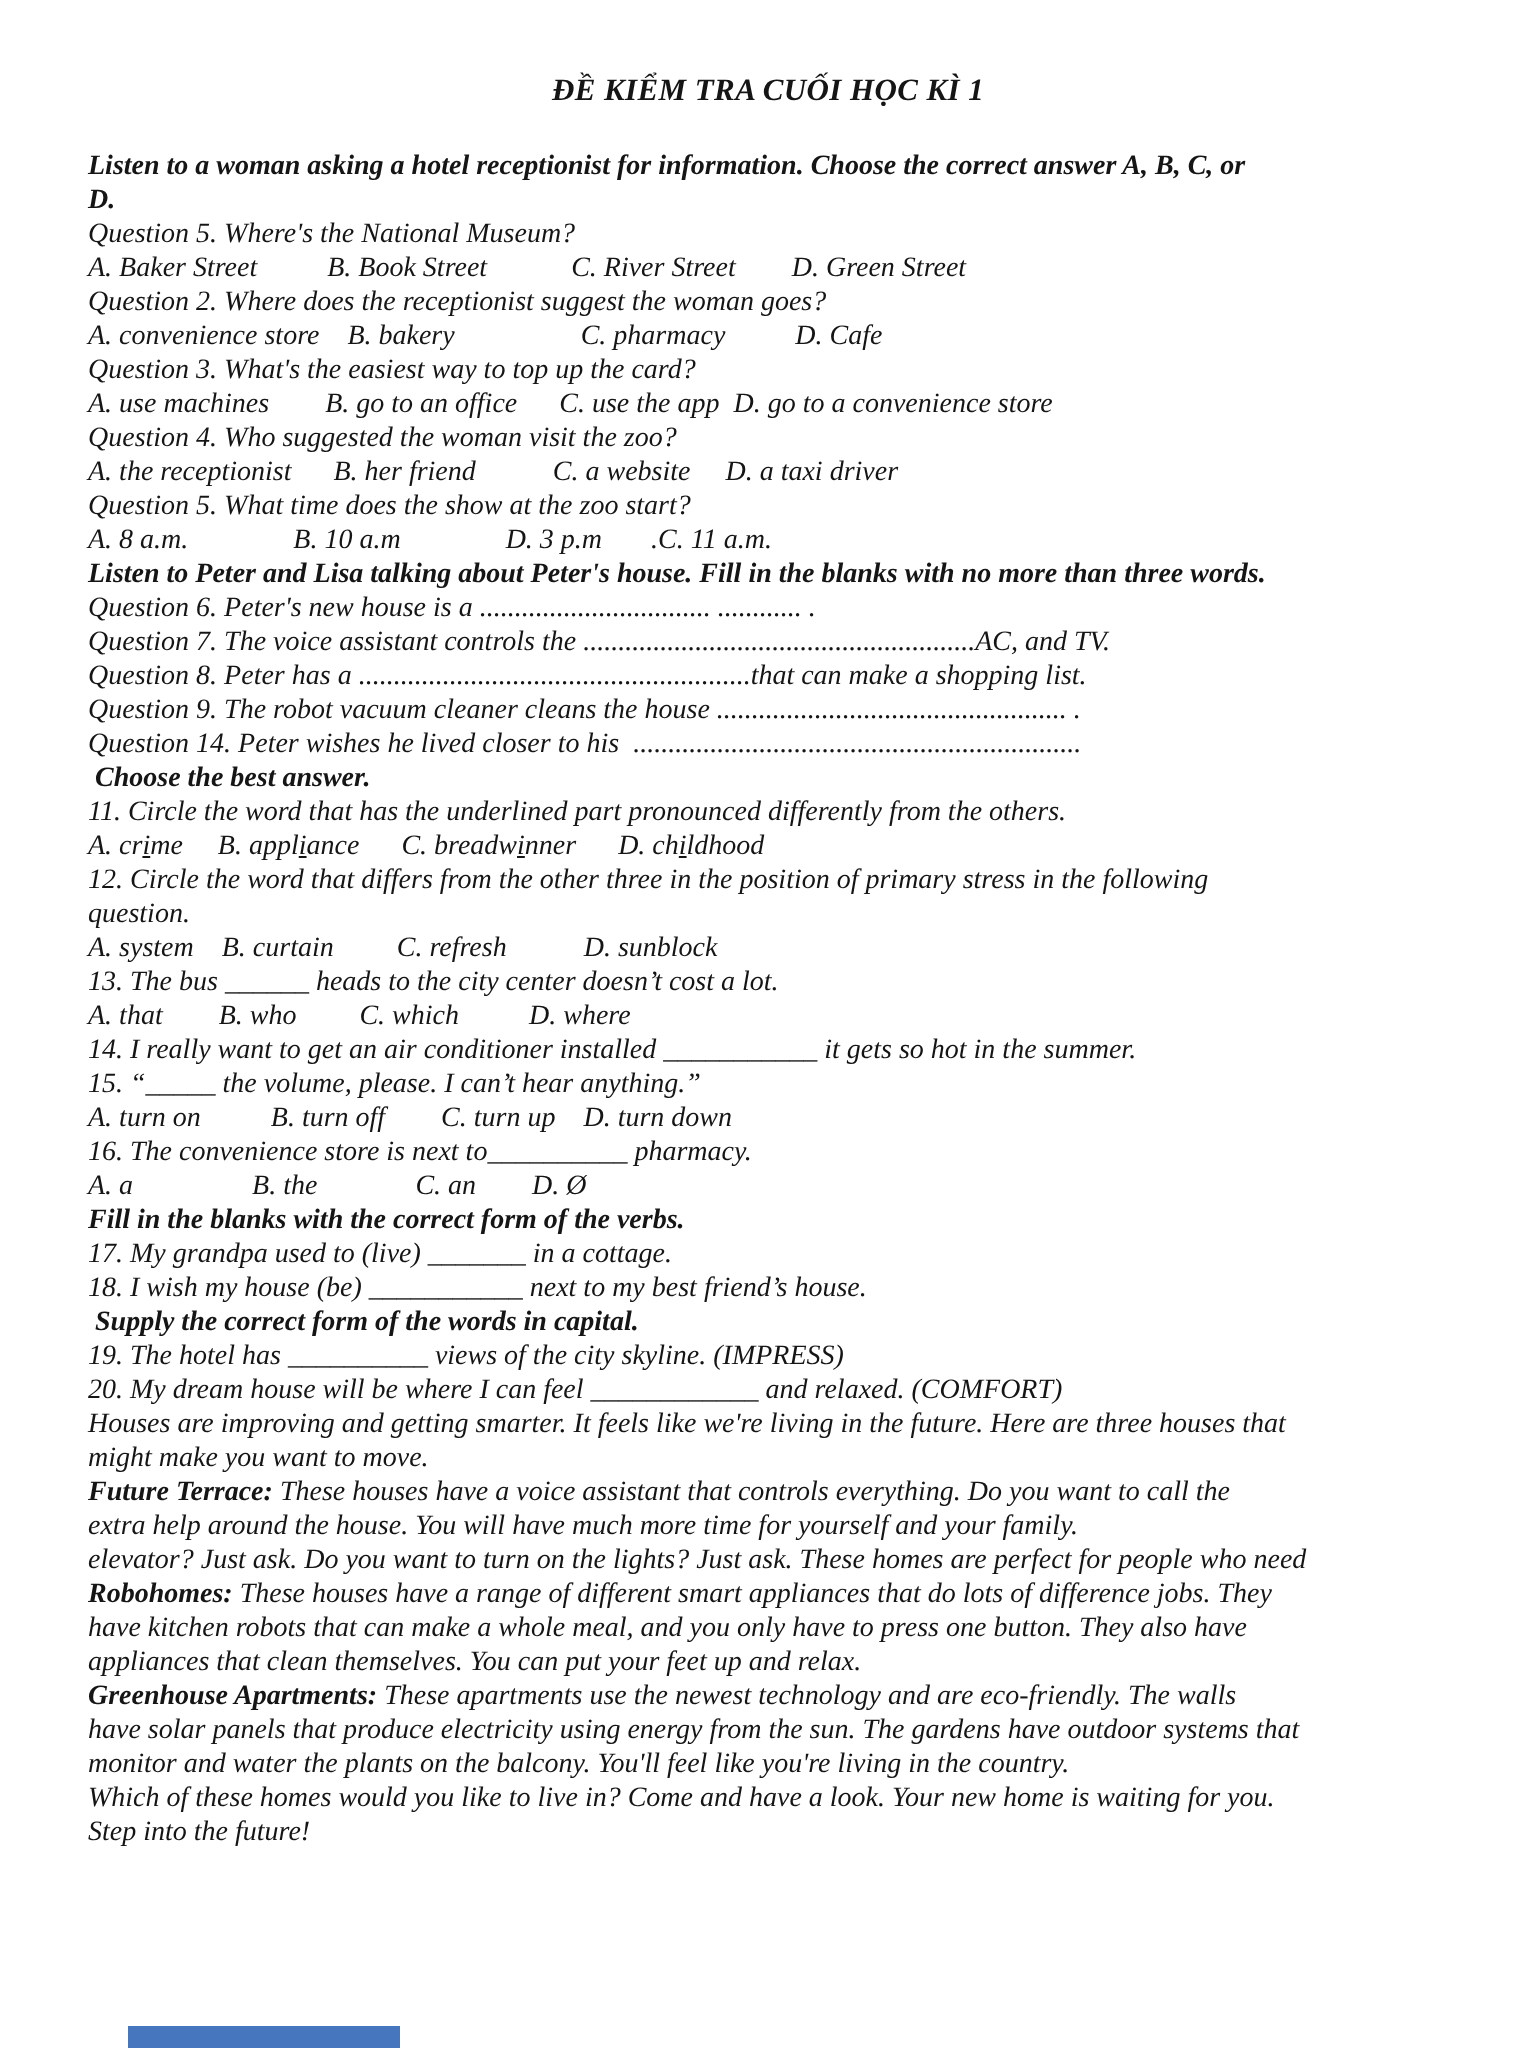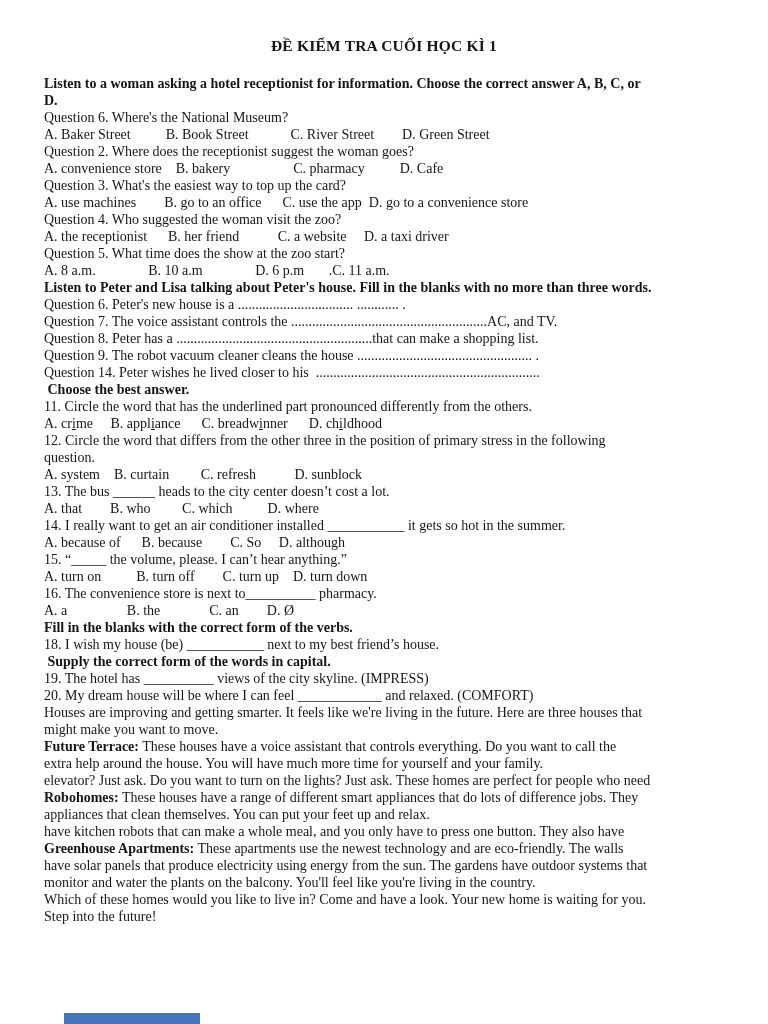--- a/index.html
+++ b/index.html
@@ -15,20 +15,21 @@
     font-family: "Liberation Serif", "DejaVu Serif", serif;
     font-size: 14px;
     line-height: 17px;
     color: #151515;
   }
   .page {
     position: absolute;
     inset: 0;
     padding: 0 44px 0 44px;
     box-sizing: border-box;
+    font-style: italic;
   }
   .title {
     margin: 0;
     padding-top: 37px;
     text-align: center;
     font-size: 15.5px;
     font-weight: bold;
     letter-spacing: 0.2px;
   }
   #doc-lines {
@@ -49,63 +50,63 @@
   }
 </style>
 </head>
 <body style="background: rgb(255, 255, 255); color: rgb(21, 21, 21);">
 
 <div class="page">
   <h1 class="title">ĐỀ KIỂM TRA CUỐI HỌC KÌ 1</h1>
   <div id="doc-lines">
       <div class="doc-line"><span class="seg-bold ">Listen to a woman asking a hotel receptionist for information. Choose the correct answer A, B, C, or</span></div>
       <div class="doc-line"><span class="seg-bold ">D.</span></div>
-      <div class="doc-line"><span class="">Question 6. Where's the National Museum?</span></div>
+      <div class="doc-line"><span class="">Question 5. Where's the National Museum?</span></div>
       <div class="doc-line"><span class="">A. Baker Street          B. Book Street            C. River Street        D. Green Street</span></div>
       <div class="doc-line"><span class="">Question 2. Where does the receptionist suggest the woman goes?</span></div>
       <div class="doc-line"><span class="">A. convenience store    B. bakery                  C. pharmacy          D. Cafe</span></div>
       <div class="doc-line"><span class="">Question 3. What's the easiest way to top up the card?</span></div>
       <div class="doc-line"><span class="">A. use machines        B. go to an office      C. use the app  D. go to a convenience store</span></div>
       <div class="doc-line"><span class="">Question 4. Who suggested the woman visit the zoo?</span></div>
       <div class="doc-line"><span class="">A. the receptionist      B. her friend           C. a website     D. a taxi driver</span></div>
       <div class="doc-line"><span class="">Question 5. What time does the show at the zoo start?</span></div>
-      <div class="doc-line"><span class="">A. 8 a.m.               B. 10 a.m               D. 6 p.m       .C. 11 a.m.</span></div>
+      <div class="doc-line"><span class="">A. 8 a.m.               B. 10 a.m               D. 3 p.m       .C. 11 a.m.</span></div>
       <div class="doc-line"><span class="seg-bold ">Listen to Peter and Lisa talking about Peter's house. Fill in the blanks with no more than three words.</span></div>
       <div class="doc-line"><span class="">Question 6. Peter's new house is a ................................. ............ .</span></div>
       <div class="doc-line"><span class="">Question 7. The voice assistant controls the ........................................................AC, and TV.</span></div>
       <div class="doc-line"><span class="">Question 8. Peter has a ........................................................that can make a shopping list.</span></div>
       <div class="doc-line"><span class="">Question 9. The robot vacuum cleaner cleans the house .................................................. .</span></div>
       <div class="doc-line"><span class="">Question 14. Peter wishes he lived closer to his  ................................................................</span></div>
       <div class="doc-line"><span class="seg-bold "> Choose the best answer.</span></div>
       <div class="doc-line"><span class="">11. Circle the word that has the underlined part pronounced differently from the others.</span></div>
       <div class="doc-line"><span class="">A. cr</span><span class="seg-underline">i</span><span class="">me     B. appl</span><span class="seg-underline">i</span><span class="">ance      C. breadw</span><span class="seg-underline">i</span><span class="">nner      D. ch</span><span class="seg-underline">i</span><span class="">ldhood</span></div>
       <div class="doc-line"><span class="">12. Circle the word that differs from the other three in the position of primary stress in the following</span></div>
       <div class="doc-line"><span class="">question.</span></div>
       <div class="doc-line"><span class="">A. system    B. curtain         C. refresh           D. sunblock</span></div>
       <div class="doc-line"><span class="">13. The bus ______ heads to the city center doesn’t cost a lot.</span></div>
       <div class="doc-line"><span class="">A. that        B. who         C. which          D. where</span></div>
       <div class="doc-line"><span class="">14. I really want to get an air conditioner installed ___________ it gets so hot in the summer.</span></div>
-      <div class="doc-line"><span class="">A. because of      B. because        C. So     D. although</span></div>
       <div class="doc-line"><span class="">15. “_____ the volume, please. I can’t hear anything.”</span></div>
       <div class="doc-line"><span class="">A. turn on          B. turn off        C. turn up    D. turn down</span></div>
       <div class="doc-line"><span class="">16. The convenience store is next to__________ pharmacy.</span></div>
       <div class="doc-line"><span class="">A. a                 B. the              C. an        D. Ø</span></div>
       <div class="doc-line"><span class="seg-bold ">Fill in the blanks with the correct form of the verbs.</span></div>
+      <div class="doc-line"><span class="">17. My grandpa used to (live) _______ in a cottage.</span></div>
       <div class="doc-line"><span class="">18. I wish my house (be) ___________ next to my best friend’s house.</span></div>
       <div class="doc-line"><span class="seg-bold "> Supply the correct form of the words in capital.</span></div>
       <div class="doc-line"><span class="">19. The hotel has __________ views of the city skyline. (IMPRESS)</span></div>
       <div class="doc-line"><span class="">20. My dream house will be where I can feel ____________ and relaxed. (COMFORT)</span></div>
       <div class="doc-line"><span class="">Houses are improving and getting smarter. It feels like we're living in the future. Here are three houses that</span></div>
       <div class="doc-line"><span class="">might make you want to move.</span></div>
       <div class="doc-line"><span class="seg-bold ">Future Terrace:</span><span class=""> These houses have a voice assistant that controls everything. Do you want to call the</span></div>
       <div class="doc-line"><span class="">extra help around the house. You will have much more time for yourself and your family.</span></div>
       <div class="doc-line"><span class="">elevator? Just ask. Do you want to turn on the lights? Just ask. These homes are perfect for people who need</span></div>
       <div class="doc-line"><span class="seg-bold ">Robohomes:</span><span class=""> These houses have a range of different smart appliances that do lots of difference jobs. They</span></div>
+      <div class="doc-line"><span class="">have kitchen robots that can make a whole meal, and you only have to press one button. They also have</span></div>
       <div class="doc-line"><span class="">appliances that clean themselves. You can put your feet up and relax.</span></div>
-      <div class="doc-line"><span class="">have kitchen robots that can make a whole meal, and you only have to press one button. They also have</span></div>
       <div class="doc-line"><span class="seg-bold ">Greenhouse Apartments:</span><span class=""> These apartments use the newest technology and are eco-friendly. The walls</span></div>
       <div class="doc-line"><span class="">have solar panels that produce electricity using energy from the sun. The gardens have outdoor systems that</span></div>
       <div class="doc-line"><span class="">monitor and water the plants on the balcony. You'll feel like you're living in the country.</span></div>
       <div class="doc-line"><span class="">Which of these homes would you like to live in? Come and have a look. Your new home is waiting for you.</span></div>
       <div class="doc-line"><span class="">Step into the future!</span></div>
     </div>
   <div class="blue-bar" style="background: rgb(69, 118, 190);"></div>
 </div>
 
 </body></html>

